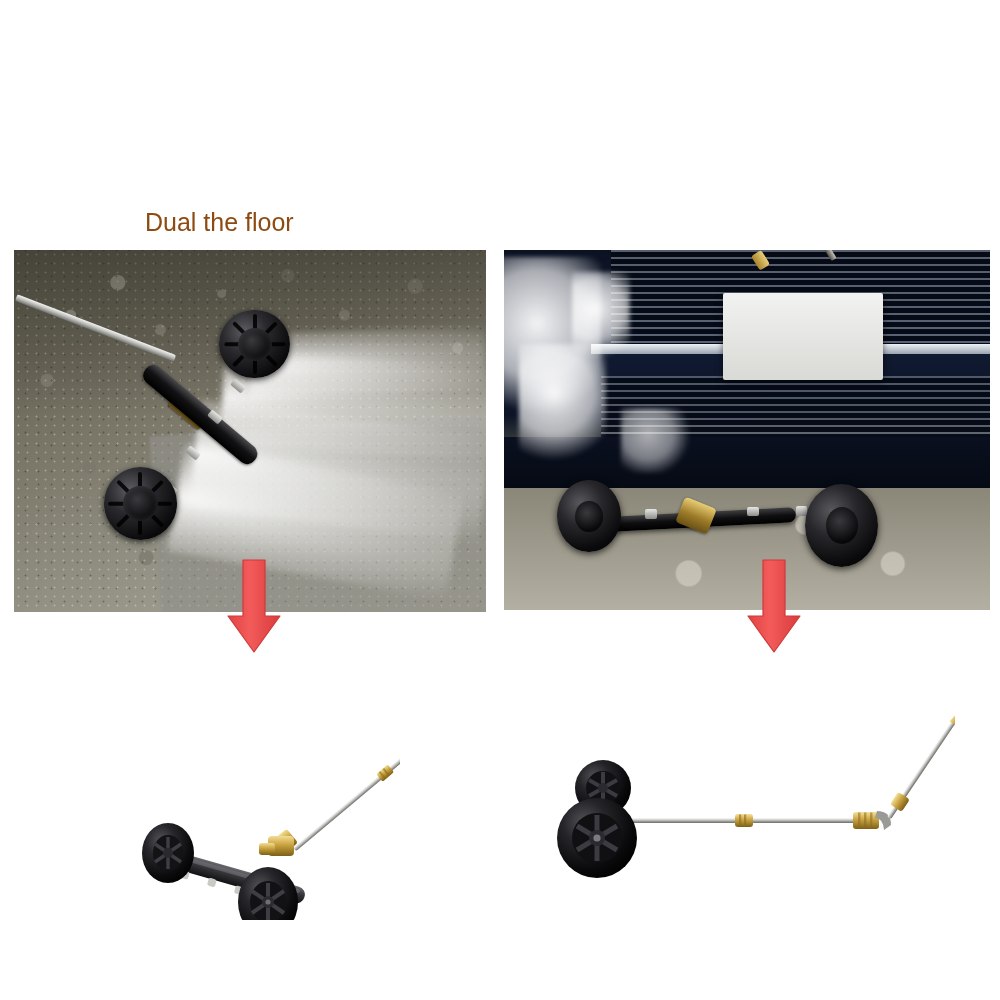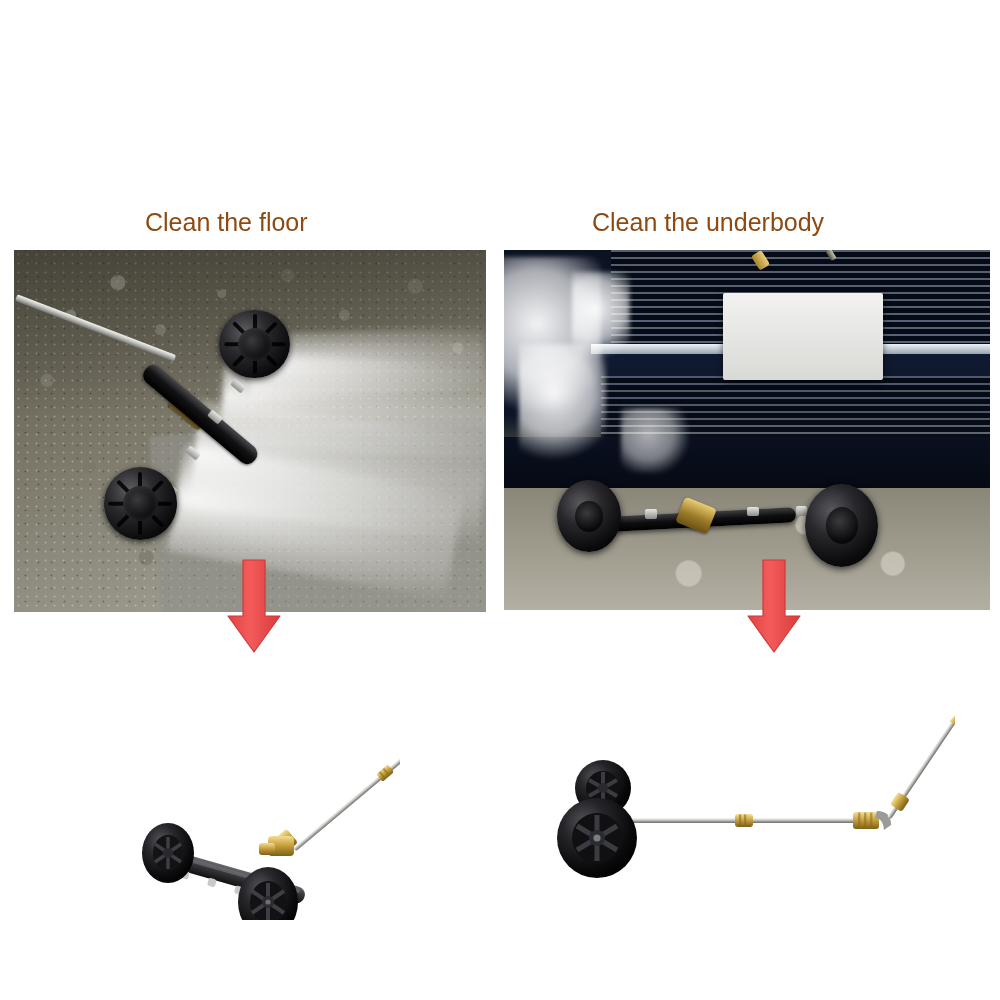--- a/index.html
+++ b/index.html
@@ -218,22 +218,21 @@
   .product{position:absolute;}
   .prod-left{left:110px;top:640px;width:290px;height:280px;}
   .prod-right{left:555px;top:690px;width:400px;height:200px;}
 </style>
 </head>
 <body>
 
 <div class="page">
 
 
-  <div class="sub sub-left">Clean the floor</div>
-  <div class="sub sub-right">Clean the underbody</div>
+  <div class="sub sub-left">Dual the floor</div>
 
   <div class="photo photo-left">
     <div class="ph-inner">
       <div class="gravel"></div>
       <div class="gravel-speck"></div>
       <div class="gravel-dark"></div>
       <div class="wet-slab"></div>
 
       <div class="spray-fan sf4"></div>
       <div class="spray-fan sf1"></div>

